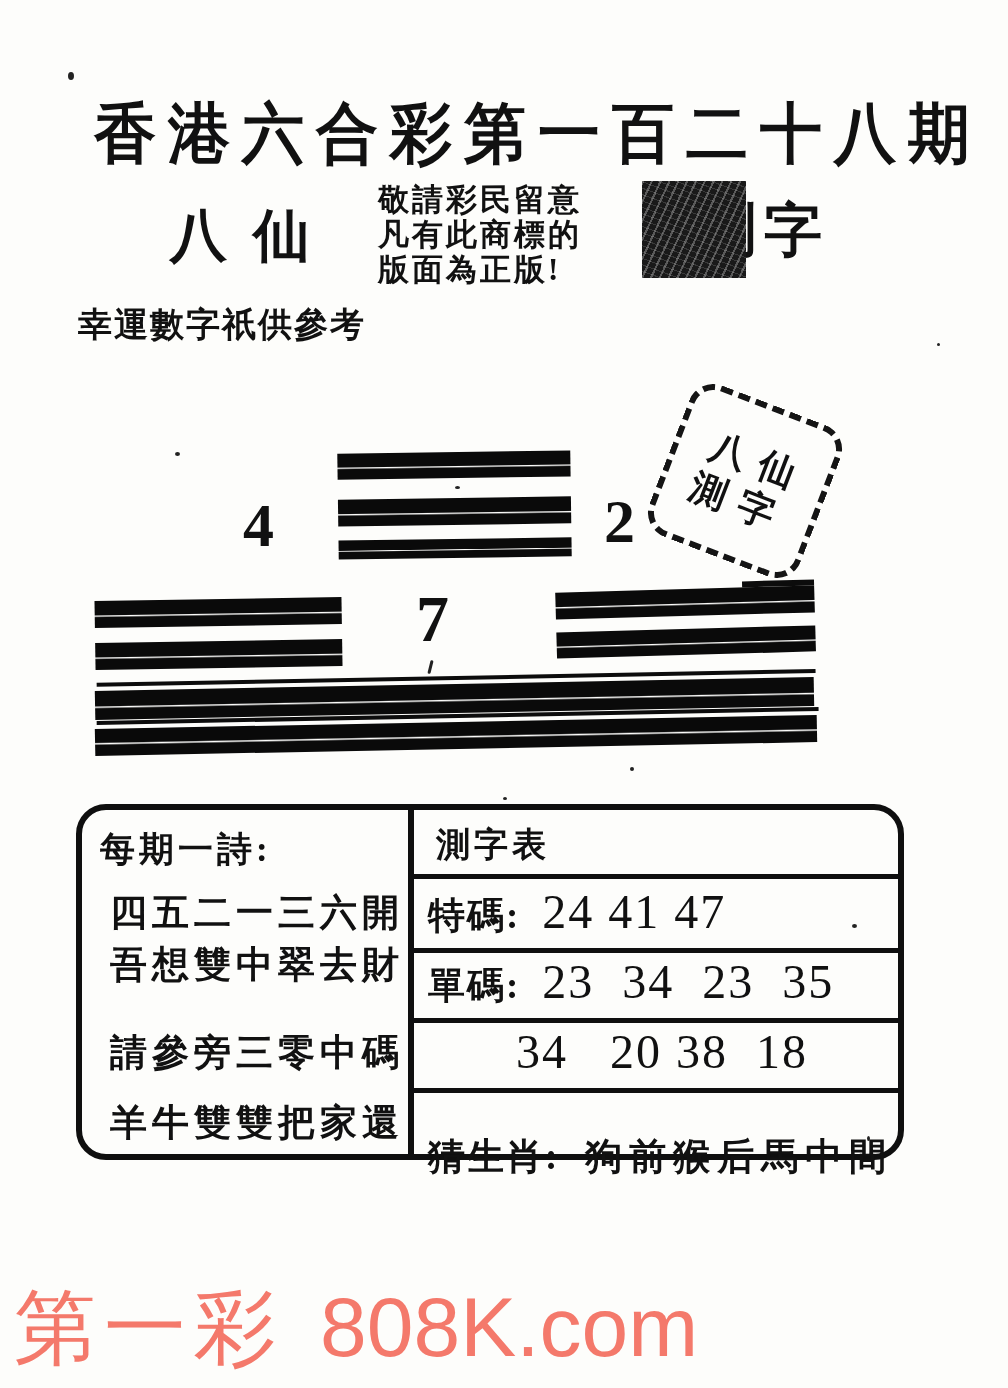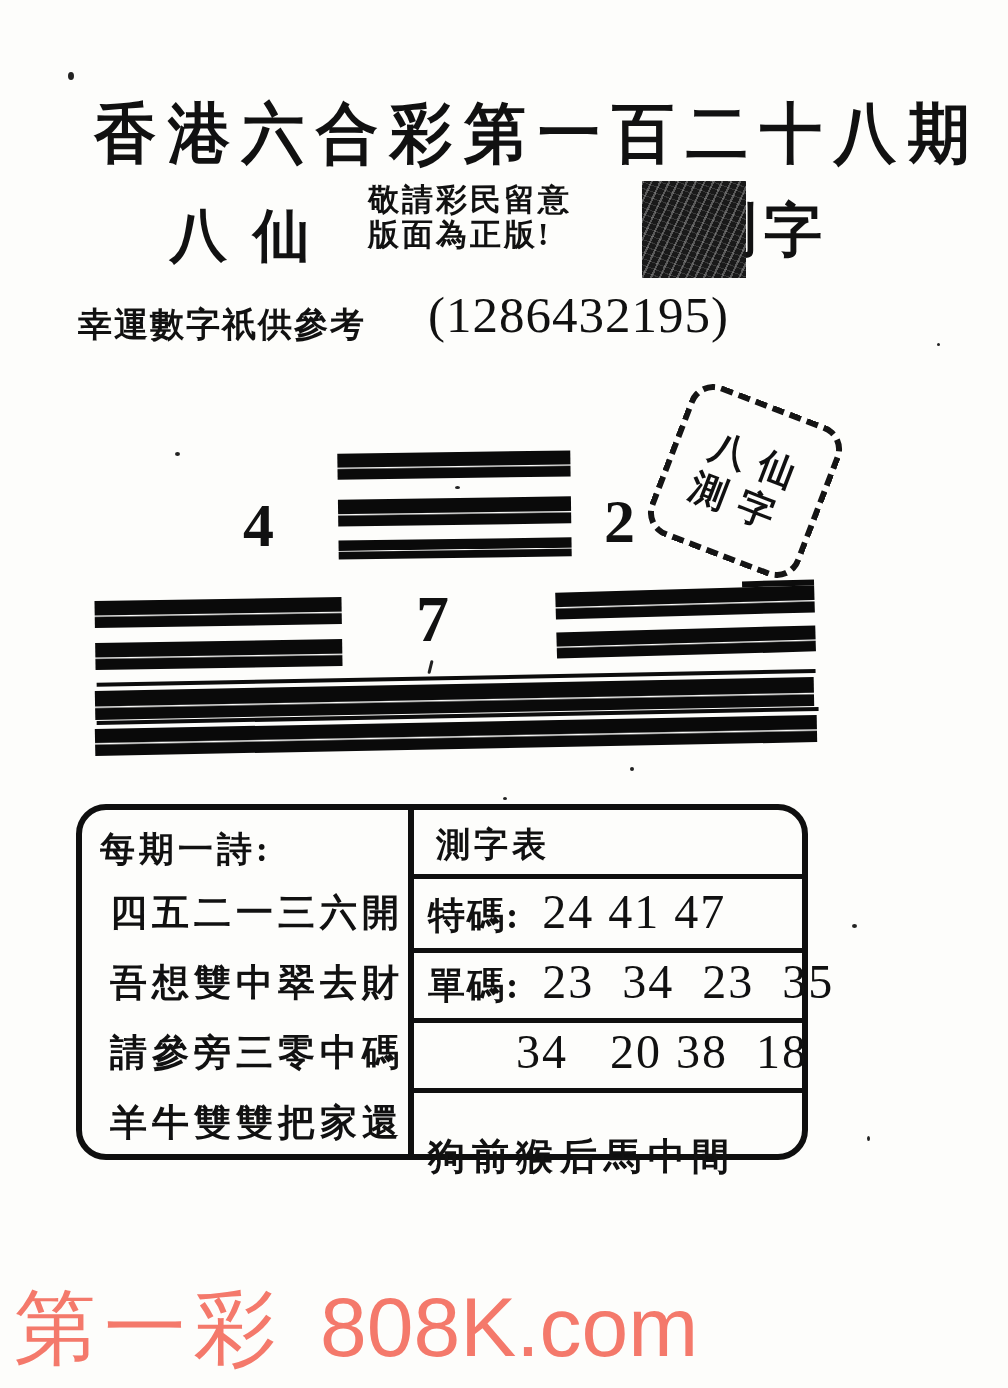--- a/index.html
+++ b/index.html
@@ -15,21 +15,21 @@
   .title{
     left:94px; top:92px; width:830px;
     font-weight:bold; font-size:62px; letter-spacing:12px; white-space:nowrap;
     transform:scaleY(1.06);
   }
   .brand{
     left:170px; top:198px;
     font-weight:bold; font-size:57px; letter-spacing:26px; white-space:nowrap;
   }
   .notice{
-    left:368px; top:182px;
+    left:378px; top:182px;
     font-weight:bold; font-size:31px; line-height:35px; letter-spacing:3px;
     white-space:nowrap;
   }
   .tm-text{
     left:698px; top:192px; z-index:1;
     font-weight:bold; font-size:58px; letter-spacing:8px; white-space:nowrap;
   }
   .tm-box{
     left:642px; top:181px; width:104px; height:97px; z-index:2;
     background:
@@ -78,29 +78,29 @@
     left:664px; top:400px; width:150px; height:150px;
     transform:rotate(21deg);
     border:6px dashed #151515; border-radius:26px;
     display:flex; flex-direction:column; align-items:center; justify-content:center;
   }
   .stamp .line{font-weight:bold; font-size:37px; line-height:45px; letter-spacing:14px; text-indent:14px;}
   .stamp .l2{margin-left:-10px;}
 
   
   .info-table{
-    left:76px; top:804px; width:732px; height:356px;
+    left:76px; top:804px; width:828px; height:356px;
     border:6px solid #0f0f0f; border-radius:30px; box-sizing:border-box;
   }
   .tdiv-v{position:absolute; left:326px; top:-3px; bottom:-3px; width:6px; background:#0f0f0f;}
   .trow-line{position:absolute; left:330px; right:-3px; height:5px; background:#0f0f0f;}
   .rl1{top:64px;} .rl2{top:138px;} .rl3{top:208px;} .rl4{top:278px;}
   .poem-title{position:absolute; left:18px; top:16px; font-weight:bold; font-size:35px; letter-spacing:4px; white-space:nowrap;}
   .poem-line{position:absolute; left:28px; font-weight:bold; font-size:37px; letter-spacing:5px; white-space:nowrap;}
-  .pl0{top:78px;} .pl1{top:148px;} .pl2{top:218px;} .pl3{top:288px;}
+  .pl0{top:78px;} .pl1{top:130px;} .pl2{top:218px;} .pl3{top:288px;}
   .trow{position:absolute; left:346px; display:flex; align-items:baseline; gap:22px; white-space:nowrap;}
   .trow .lbl{font-weight:bold; font-size:37px; letter-spacing:2px;}
   .trow .val{font-size:48px; letter-spacing:2px;}
   .row-header{top:12px; font-weight:bold; font-size:34px; letter-spacing:4px; position:absolute; left:346px;margin-left:8px;}
   .row-special{top:74px;}
   .row-single{top:144px;}
   .row-extra{top:214px; left:434px;}
   .row-zodiac{top:288px; gap:26px;}
   .row-zodiac .val{font-size:37px; font-weight:bold; letter-spacing:7px;margin-top:34px;}
 
@@ -118,26 +118,26 @@
 </style>
 </head>
 <body>
 
 <div class="page">
 
   <div class="abs title">香港六合彩第一百二十八期</div>
   <div class="abs brand">八仙</div>
   <div class="abs notice">
     <div>敬請彩民留意</div>
+    <div>凡有此商標的</div>
     <div>版面為正版!</div>
   </div>
   <div class="abs tm-text">測字</div>
   <div class="abs tm-box"></div>
   <div class="abs lucky-label">幸運數字祇供參考</div>
-  <div class="abs lucky-numbers">(1286432195)</div>
 
   <div class="abs bignum n4">4</div>
   <div class="abs bars-top">
     <div class="bar b1"></div>
     <div class="bar b2"></div>
     <div class="bar b3"></div>
   </div>
   <div class="abs bignum n2">2</div>
 
   <div class="abs stamp">
@@ -181,20 +181,21 @@
       <span class="val pre">24 41 47</span>
     </div>
     <div class="trow row-single">
       <span class="lbl">單碼:</span>
       <span class="val pre">23  34  23  35</span>
     </div>
     <div class="trow row-extra">
       <span class="val pre">34   20 38  18</span>
     </div>
     <div class="trow row-zodiac">
+      <span class="lbl">猜生肖:</span>
       <span class="val">狗前猴后馬中間</span>
     </div>
   </div>
 
   <div class="abs footer" style="color: rgb(244, 121, 107);">
     <span class="footer-brand">第一彩</span>
     <span class="footer-site">808K.com</span>
   </div>
 
   <div class="speck" style="left:68px;top:72px;width:6px;height:8px;"></div>

